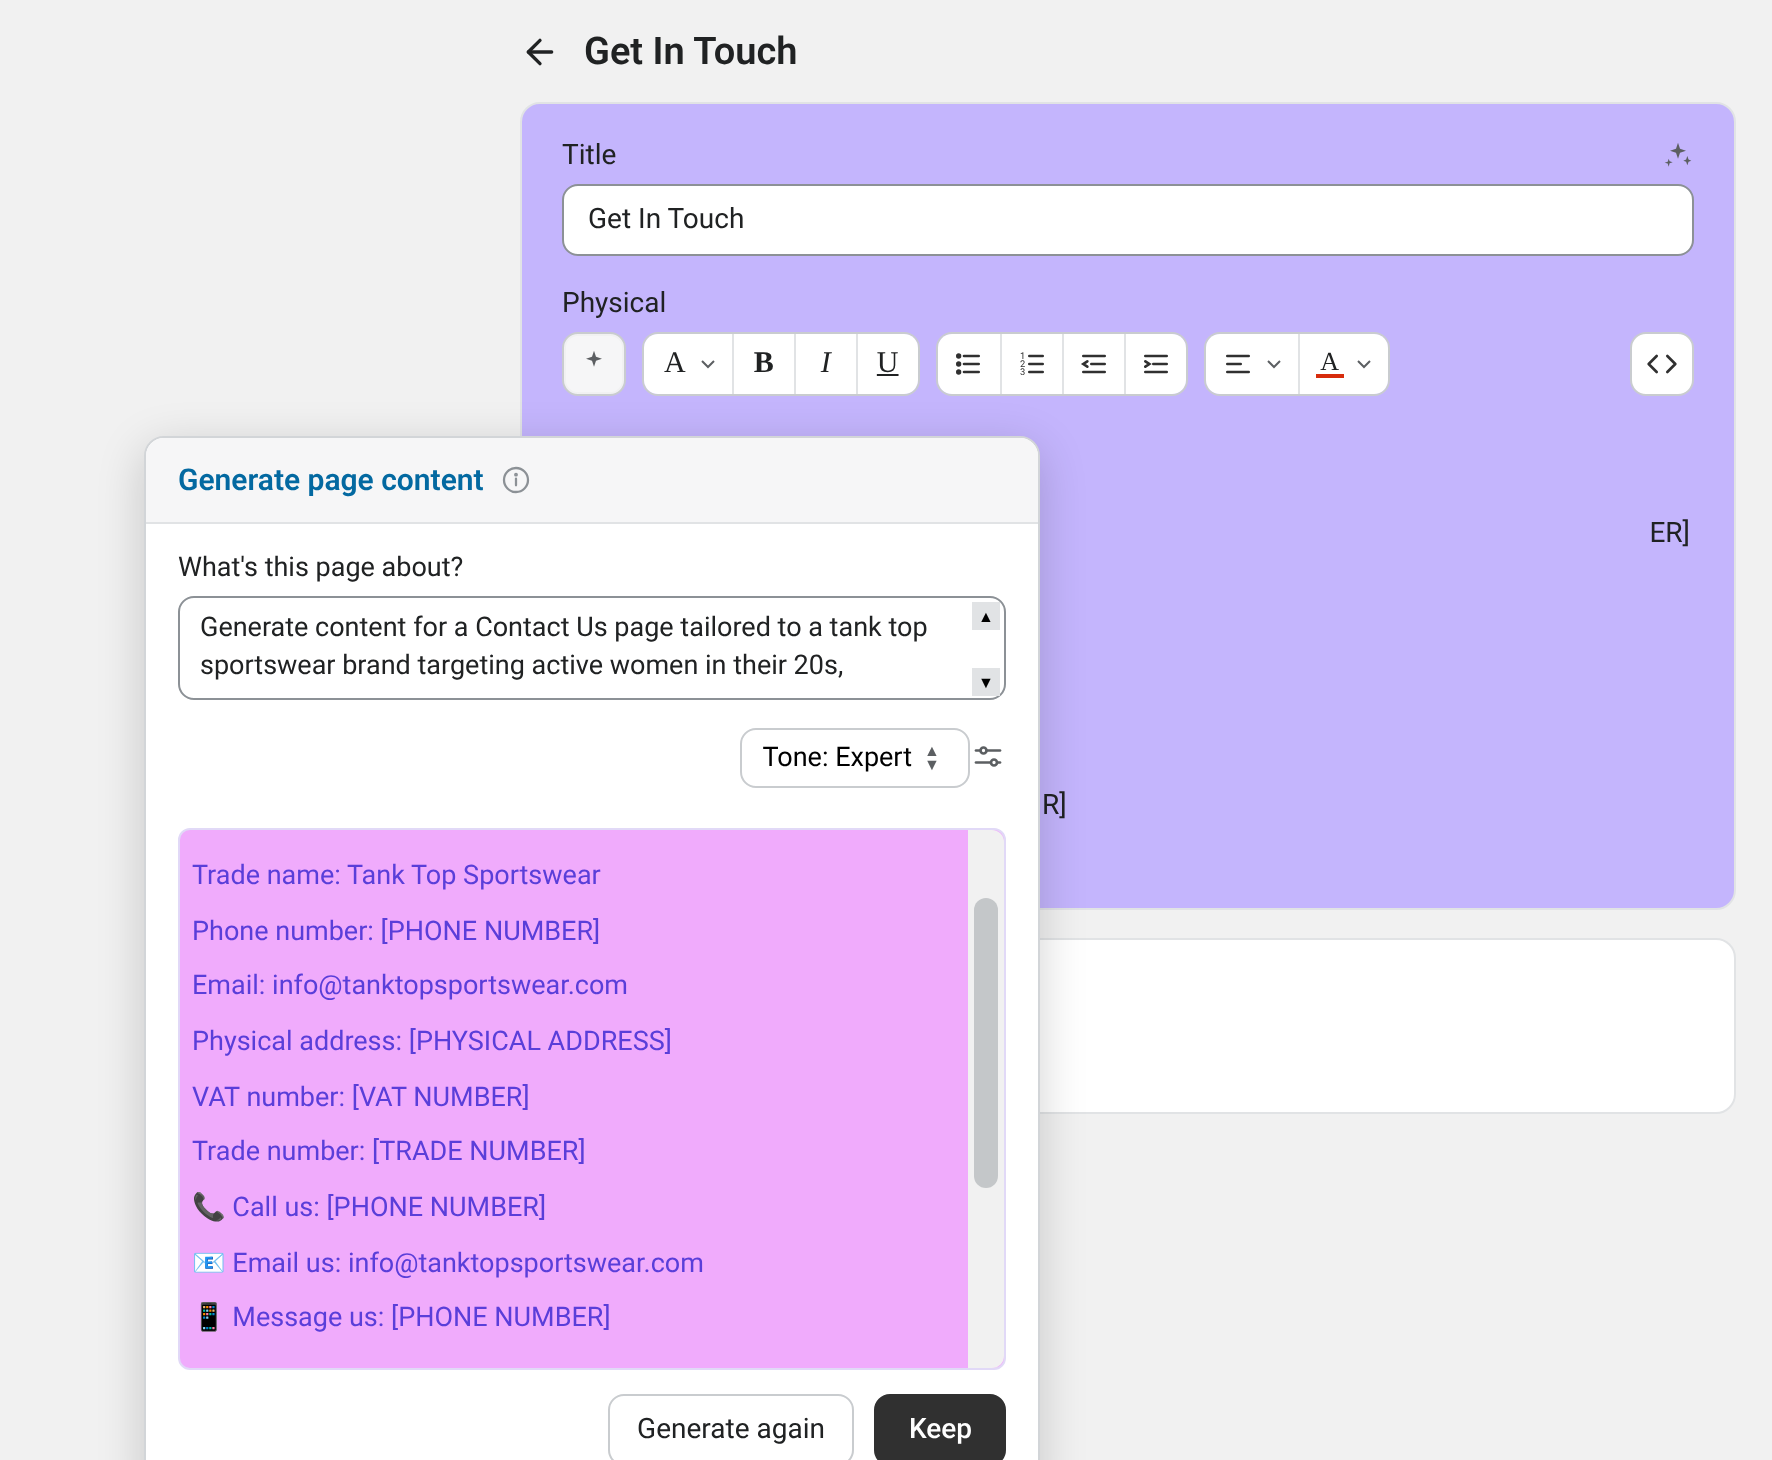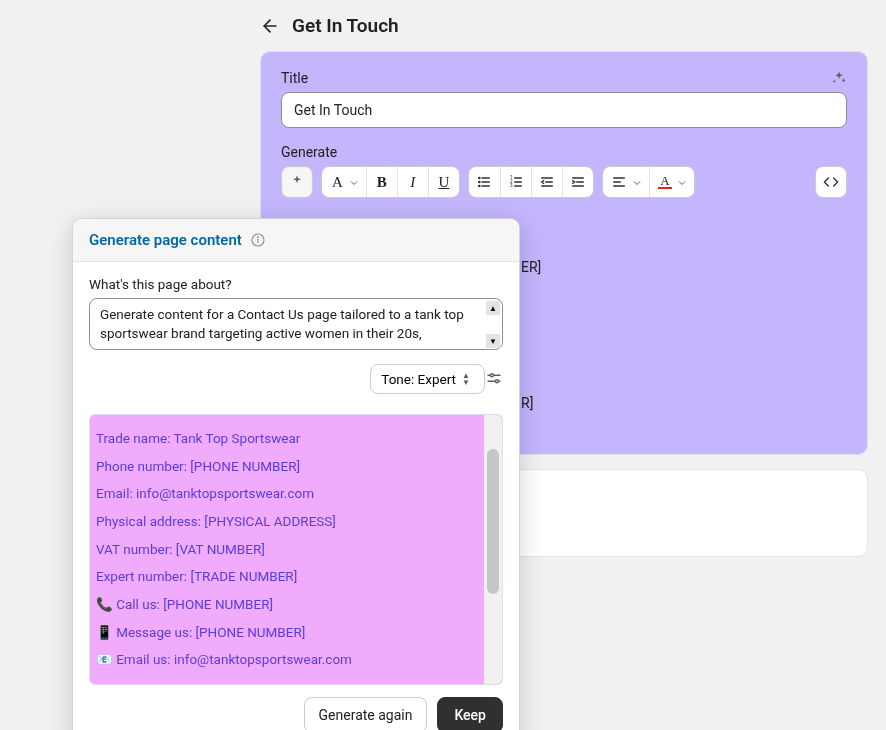--- a/index.html
+++ b/index.html
@@ -77,21 +77,21 @@
       <span class="field-label">Title</span>
       <span class="sparkle">
         <svg viewBox="0 0 24 24">
             <path d="M12 2l1.5 4.5L18 8l-4.5 1.5L12 14l-1.5-4.5L6 8l4.5-1.5L12 2zm7 10l.9 2.6L22 15.5l-2.1.9L19 19l-.9-2.6L16 15.5l2.1-.9L19 12zM5 14l.7 2L8 16.7l-2.3.7L5 20l-.7-2.3L2 17l2.3-.7L5 14z"></path>
           </svg>
       </span>
     </div>
     <input class="text-input" value="Get In Touch" style="">
 
     <div class="field-row" style="margin-top:16px;">
-      <span class="field-label">Generate</span>
+      <span class="field-label">Physical</span>
     </div>
 
     <div class="toolbar">
       <div class="tb-left">
         <span class="tb-sparkle">
           <svg class="ic-svg" viewBox="0 0 24 24" fill="#5c5f62">
               <path d="M12 2l1.5 4.5L18 8l-4.5 1.5L12 14l-1.5-4.5L6 8l4.5-1.5L12 2z"></path>
             </svg>
         </span>
         <span class="tb-group">
@@ -174,21 +174,21 @@
       <span class="code-btn">
         <svg class="ic-svg" viewBox="0 0 24 24" fill="none" stroke="#303030" stroke-width="2" stroke-linecap="round" stroke-linejoin="round">
             <polyline points="16 18 22 12 16 6"></polyline>
             <polyline points="8 6 2 12 8 18"></polyline>
           </svg>
       </span>
     </div>
 
     <div class="content-body">
       <div style="height:46px;"></div>
-      <div class="content-line" style="padding-left:238px;">
+      <div class="content-line" style="padding-left:238px;justify-content:flex-end;">
           <span>ER]</span>
         </div>
       <div style="height:112px;"></div>
       <div class="content-line" style="padding-left:238px;">
           <span>R]</span>
         </div>
     </div>
   </div>
 
   <div class="seo-card">
@@ -233,24 +233,24 @@
     </div>
   </div>
 
   <div class="gen-area">
     <div class="gen-scroll">
       <div class="gen-line">Trade name: Tank Top Sportswear</div>
       <div class="gen-line">Phone number: [PHONE NUMBER]</div>
       <div class="gen-line">Email: info@tanktopsportswear.com</div>
       <div class="gen-line">Physical address: [PHYSICAL ADDRESS]</div>
       <div class="gen-line">VAT number: [VAT NUMBER]</div>
-      <div class="gen-line">Expert number: [TRADE NUMBER]</div>
+      <div class="gen-line">Trade number: [TRADE NUMBER]</div>
       <div class="gen-line">📞 Call us: [PHONE NUMBER]</div>
+      <div class="gen-line">📧 Email us: info@tanktopsportswear.com</div>
       <div class="gen-line">📱 Message us: [PHONE NUMBER]</div>
-      <div class="gen-line">📧 Email us: info@tanktopsportswear.com</div>
     </div>
     <div class="gen-bar">
         <div class="thumb"></div>
       </div>
   </div>
 
   <div class="modal-footer">
     <button class="btn-secondary">Generate again</button>
     <button class="btn-primary">Keep</button>
   </div>

